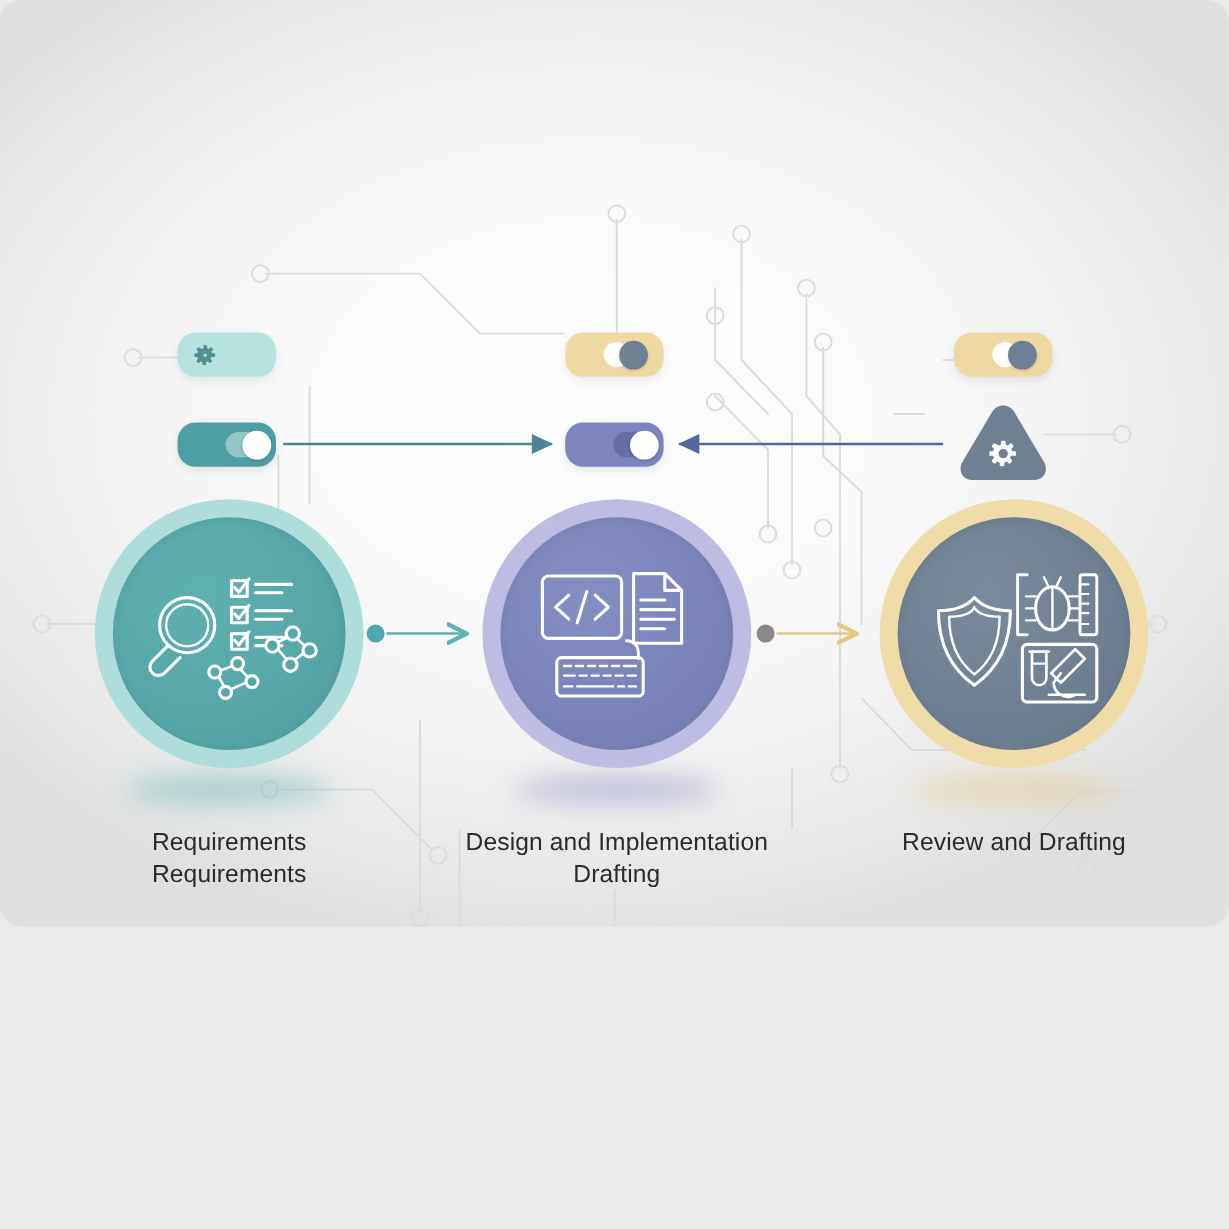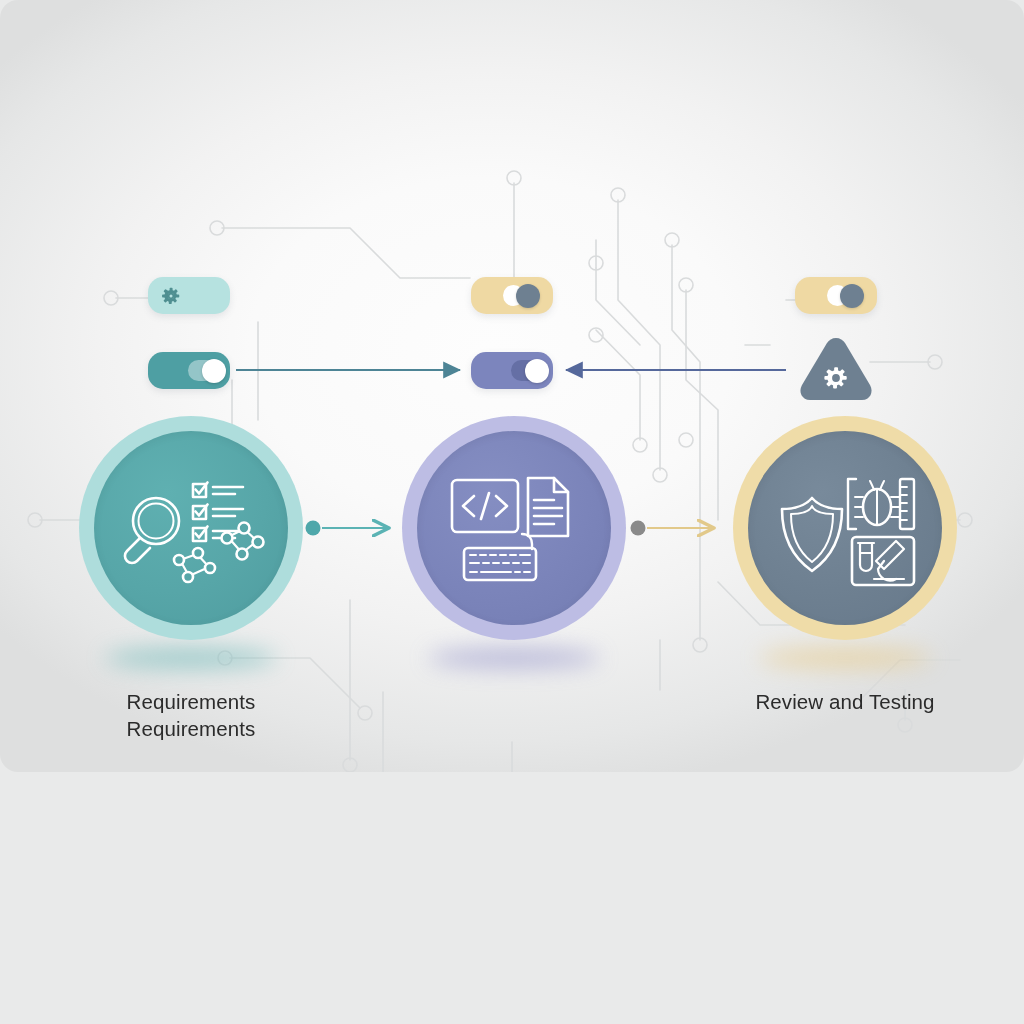--- a/index.html
+++ b/index.html
@@ -311,18 +311,22 @@
       <circle cx="638" cy="528" r="7.5" fill="#8A8A8A"></circle>
       <line x1="647" y1="528" x2="713" y2="528" stroke="#E2C98A" stroke-width="2.1" marker-end="url(#ah-sand)"></line>
     </g>
   </svg>
 
   <div class="caption" style="left:61px;top:688px;width:260px;">
     <div>Requirements</div>
     <div>Requirements</div>
   </div>
 
+  <div class="caption" style="left:364px;top:688px;width:300px;">
+    <div>Design and Implementation</div>
+    <div>Drafting</div>
+  </div>
 
   <div class="caption" style="left:715px;top:688px;width:260px;">
-    <div>Review and Testing</div>
+    <div>Review and Drafting</div>
   </div>
 
 </div>
 
 </body></html>

